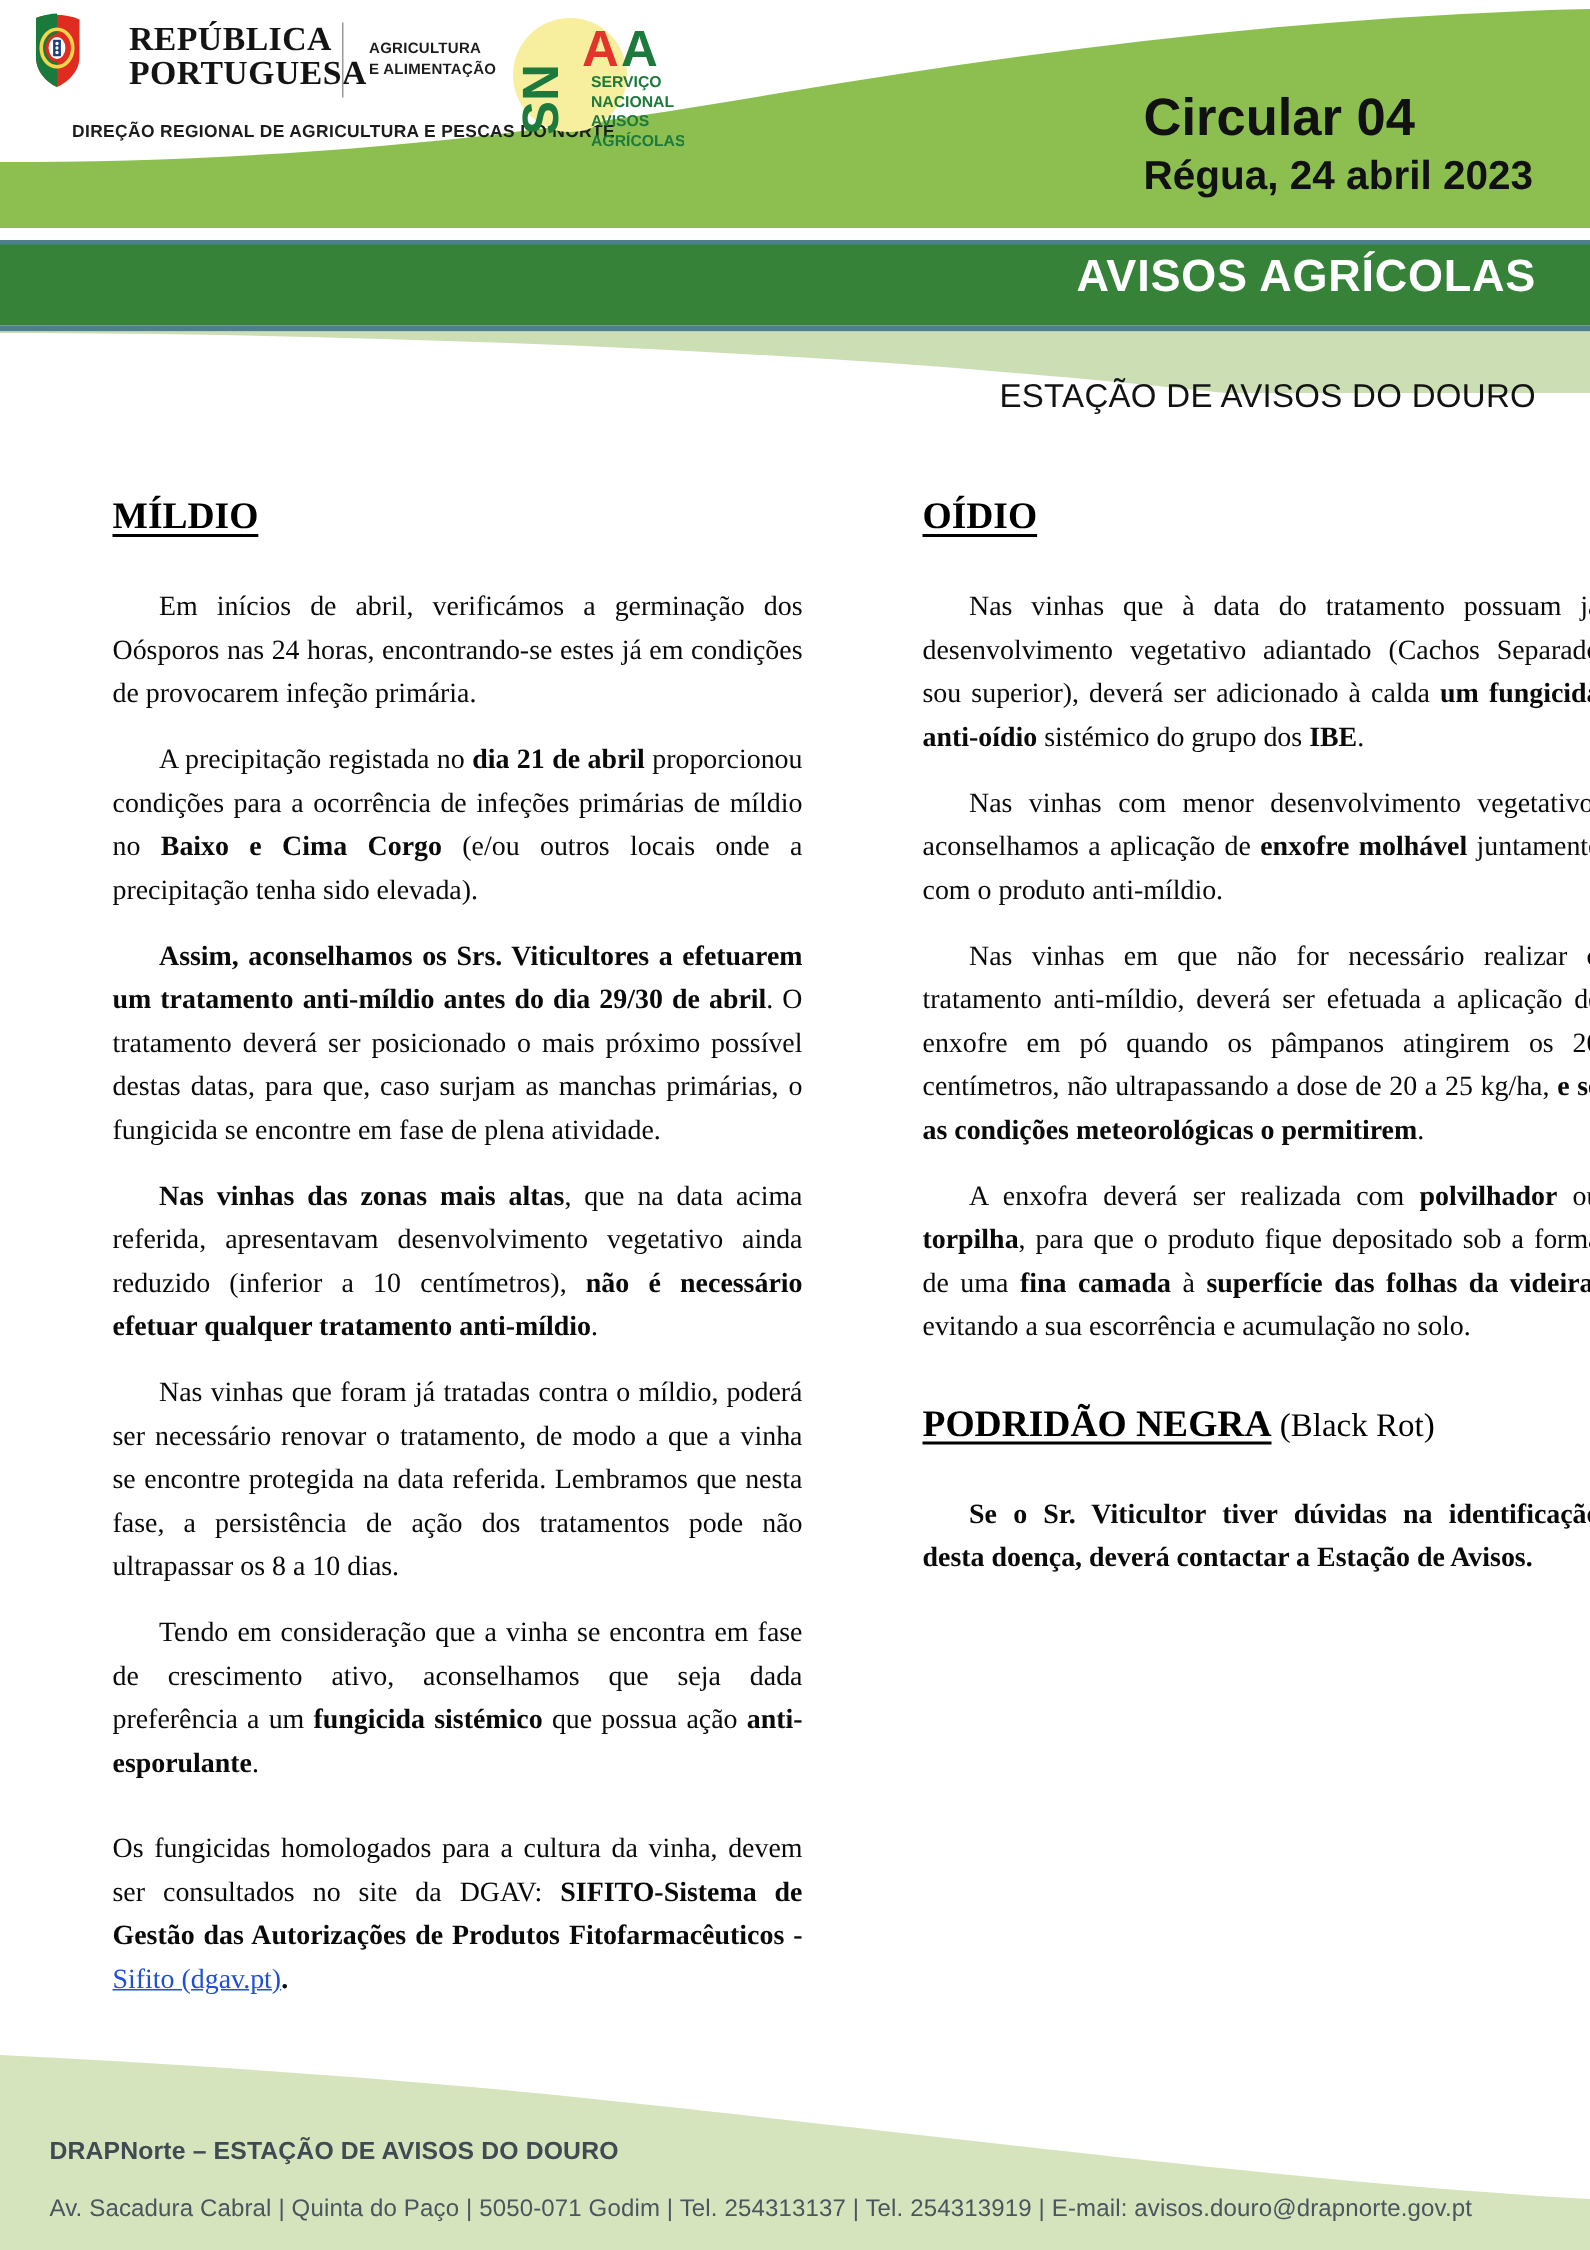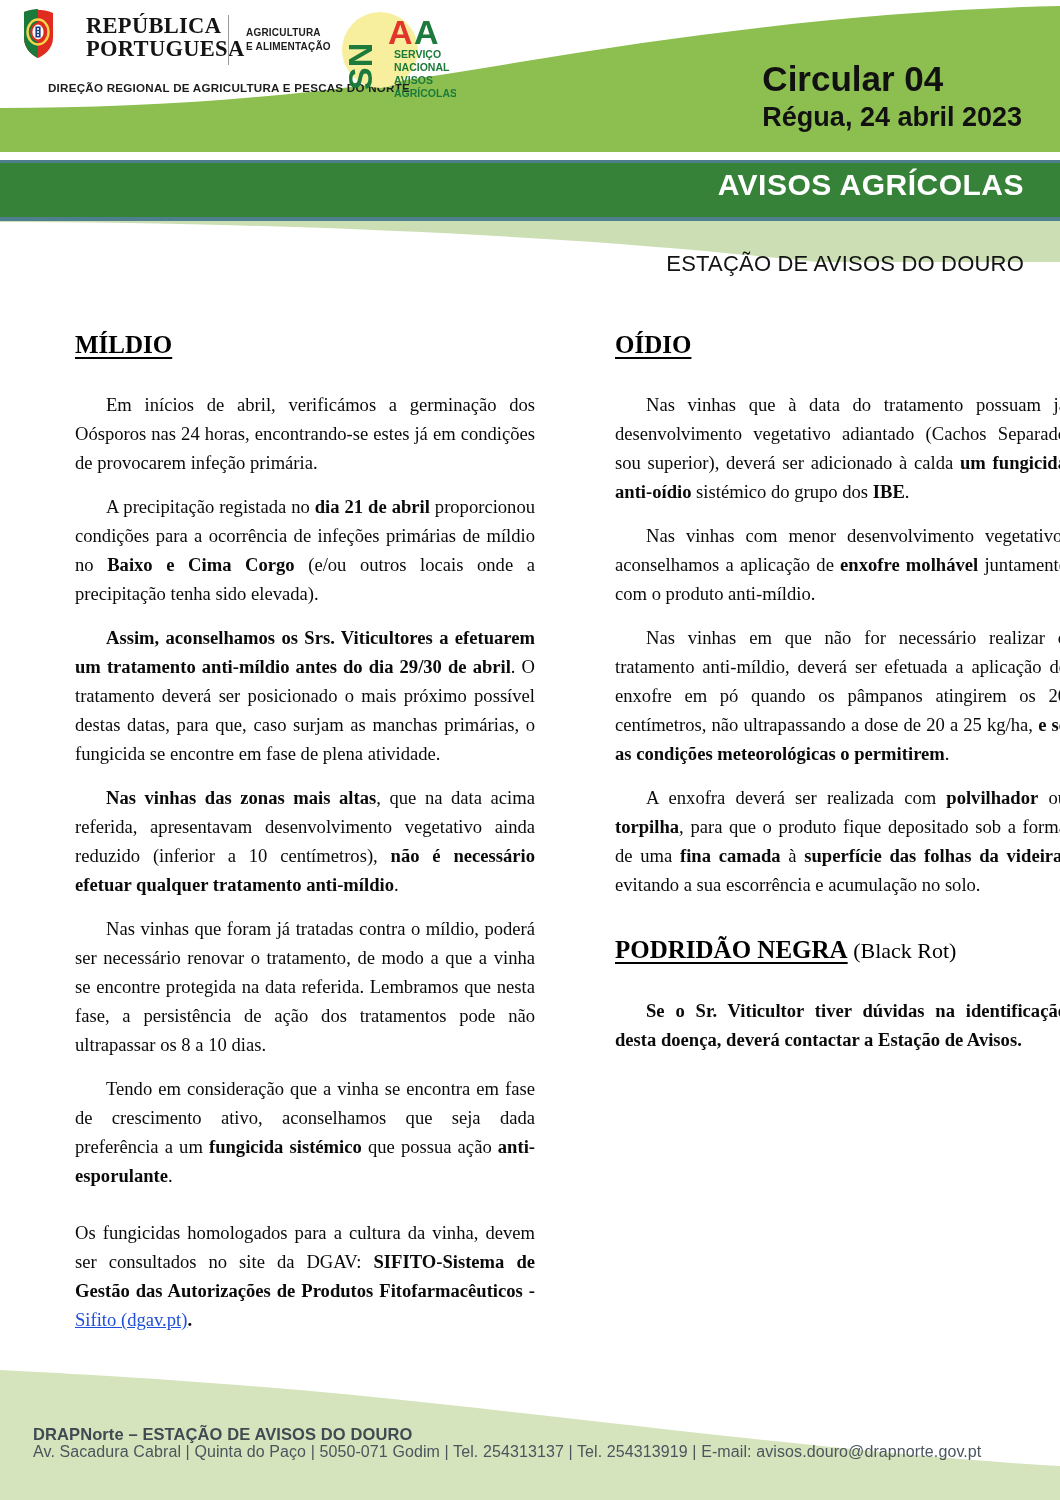--- a/index.html
+++ b/index.html
@@ -126,21 +126,21 @@
   .footer { position:absolute; left:0; bottom:0; width:968px; height:130px; }
   .footer-svg { position:absolute; left:0; top:0; }
   .f1 {
     position:absolute; left:33px; top:55px;
     font-family:"Liberation Sans", sans-serif;
     font-weight:700; font-size:16.5px;
     color:#3f4a52; letter-spacing:0.1px;
     white-space:nowrap;
   }
   .f2 {
-    position:absolute; left:33px; top:73px;
+    position:absolute; left:33px; top:94px;
     font-family:"Liberation Sans", sans-serif;
     font-weight:400; font-size:16px;
     color:#4a555d; letter-spacing:0.1px;
     white-space:nowrap;
   }
 </style>
 </head>
 <body>
 
 <div class="page">

